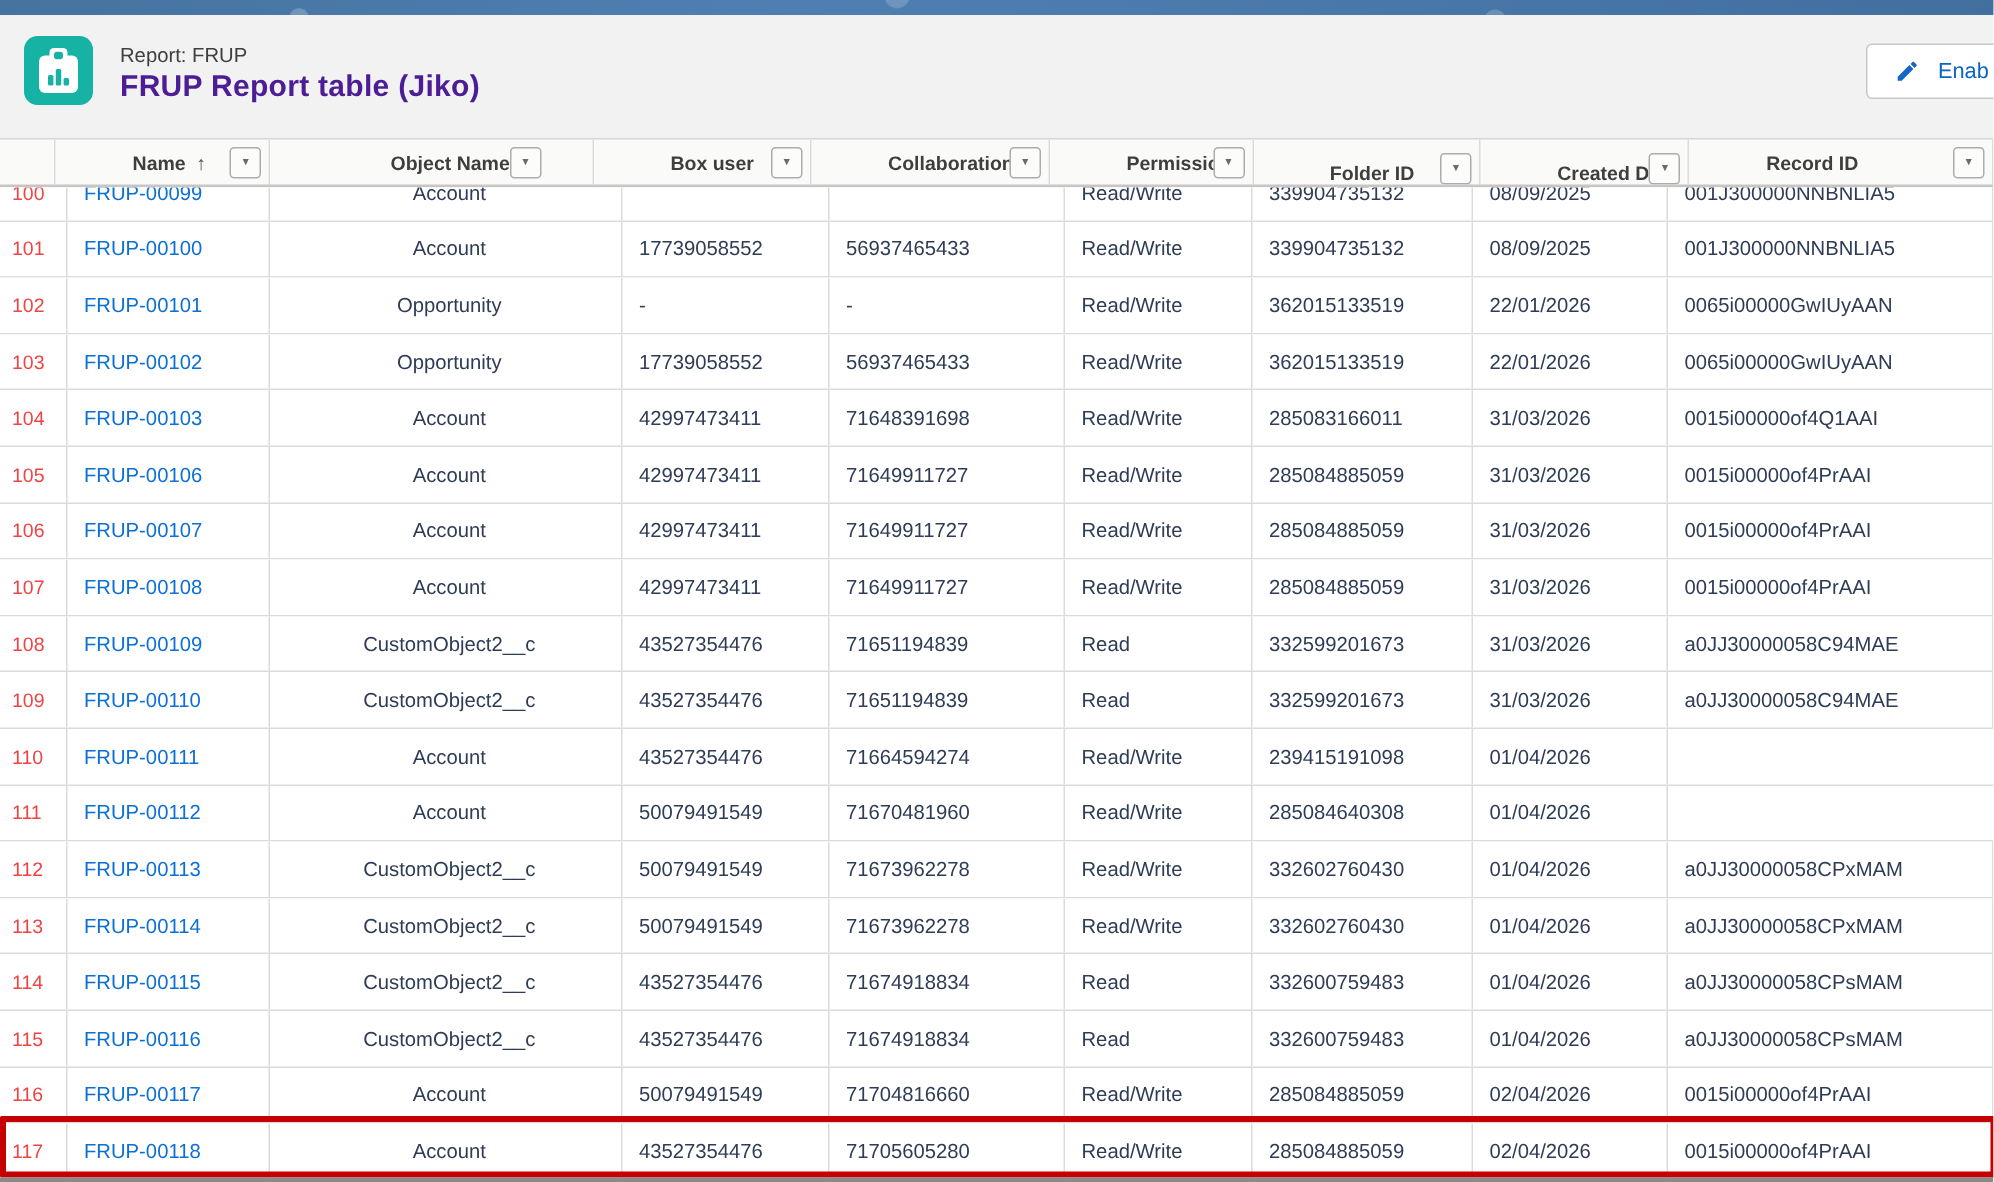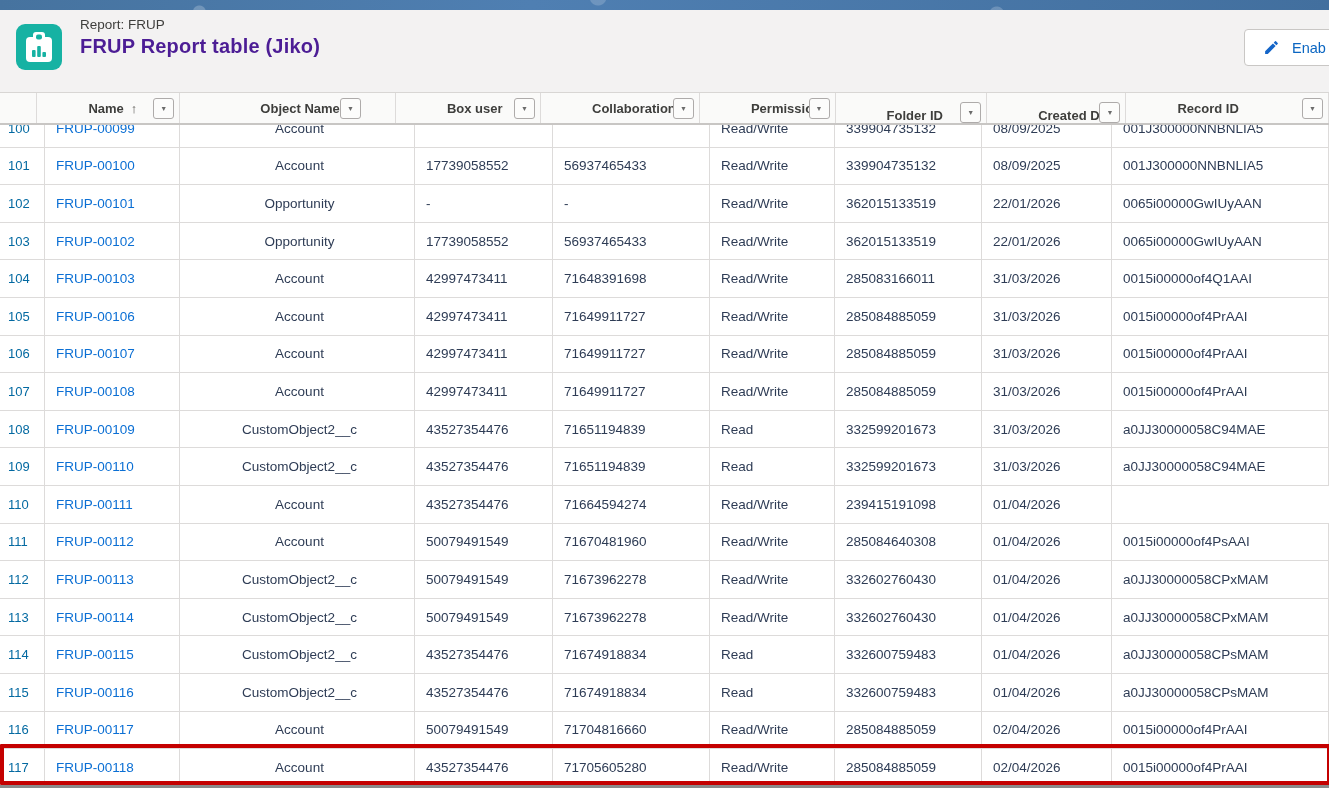--- a/index.html
+++ b/index.html
@@ -16,21 +16,21 @@
       radial-gradient(circle at 45% -30%, rgba(255,255,255,.18) 0 8px, transparent 9px),
       radial-gradient(circle at 75% 140%, rgba(255,255,255,.20) 0 7px, transparent 8px),
       linear-gradient(90deg,#46739f,#4f7fb2 40%,#426f9e);
   }
   
   .page-header{height:82px;background:#f3f2f2;position:relative;}
   .report-icon{
     position:absolute;left:16px;top:14px;width:46px;height:46px;border-radius:9px;
     background:#16b2a3;display:flex;align-items:center;justify-content:center;
   }
-  .header-text{position:absolute;left:80px;top:6px;}
+  .header-text{position:absolute;left:80px;top:18px;}
   .report-label{font-size:13.5px;color:#3e3e3c;line-height:17px;}
   .report-title{font-size:20px;font-weight:bold;color:#4c1d95;line-height:26px;letter-spacing:.2px;}
   .edit-button{
     position:absolute;left:1244px;top:19px;height:37px;width:200px;box-sizing:border-box;
     background:#ffffff;border:1px solid #c9c7c5;border-radius:4px;
     display:flex;align-items:center;gap:12px;padding:0 18px;
     color:#0b66c2;font-size:14.5px;cursor:pointer;
   }
   
   .thead{
@@ -59,21 +59,21 @@
   .col-7{width:130px;align-items:flex-end;}
   .col-8{width:217px;justify-content:space-between;}
   .tbody{position:relative;height:663px;overflow:hidden;background:#fff;}
   .tr{display:flex;height:37.6px;border-bottom:1px solid #dddbda;box-sizing:border-box;background:#fff;}
   .tr.clipped{margin-top:-15px;}
   .td{
     display:flex;align-items:center;padding:0 6px 0 11px;
     border-right:1px solid #dddbda;box-sizing:border-box;
     font-size:13.5px;color:#2e3c55;white-space:nowrap;overflow:hidden;
   }
-  .td.rownum{color:#0369a1;font-size:13px;padding-left:8px;}
+  .td.rownum{color:#ef4444;font-size:13px;padding-left:8px;}
   .link{color:#0b6fd4;cursor:pointer;}
   .highlight-box{
     position:absolute;left:0;right:-2px;top:619px;height:41px;
     border:4px solid #c40000;border-radius:1px;box-sizing:border-box;pointer-events:none;
   }
   .bottom-bar{position:absolute;left:0;right:0;bottom:0;height:3px;background:#8a8a8a;}
 </style>
 </head>
 <body>
 
@@ -318,21 +318,20 @@
     <div class="td col-0 rownum">111</div>
     <div class="td col-1">
         <span class="link">FRUP-00112</span>
       </div>
     <div class="td col-2">Account</div>
     <div class="td col-3">50079491549</div>
     <div class="td col-4">71670481960</div>
     <div class="td col-5">Read/Write</div>
     <div class="td col-6">285084640308</div>
     <div class="td col-7">01/04/2026</div>
-    <div class="td col-8">0015i00000of4PsAAI</div>
   </div>
     <div class="tr">
     <div class="td col-0 rownum">112</div>
     <div class="td col-1">
         <span class="link">FRUP-00113</span>
       </div>
     <div class="td col-2">CustomObject2__c</div>
     <div class="td col-3">50079491549</div>
     <div class="td col-4">71673962278</div>
     <div class="td col-5">Read/Write</div>

